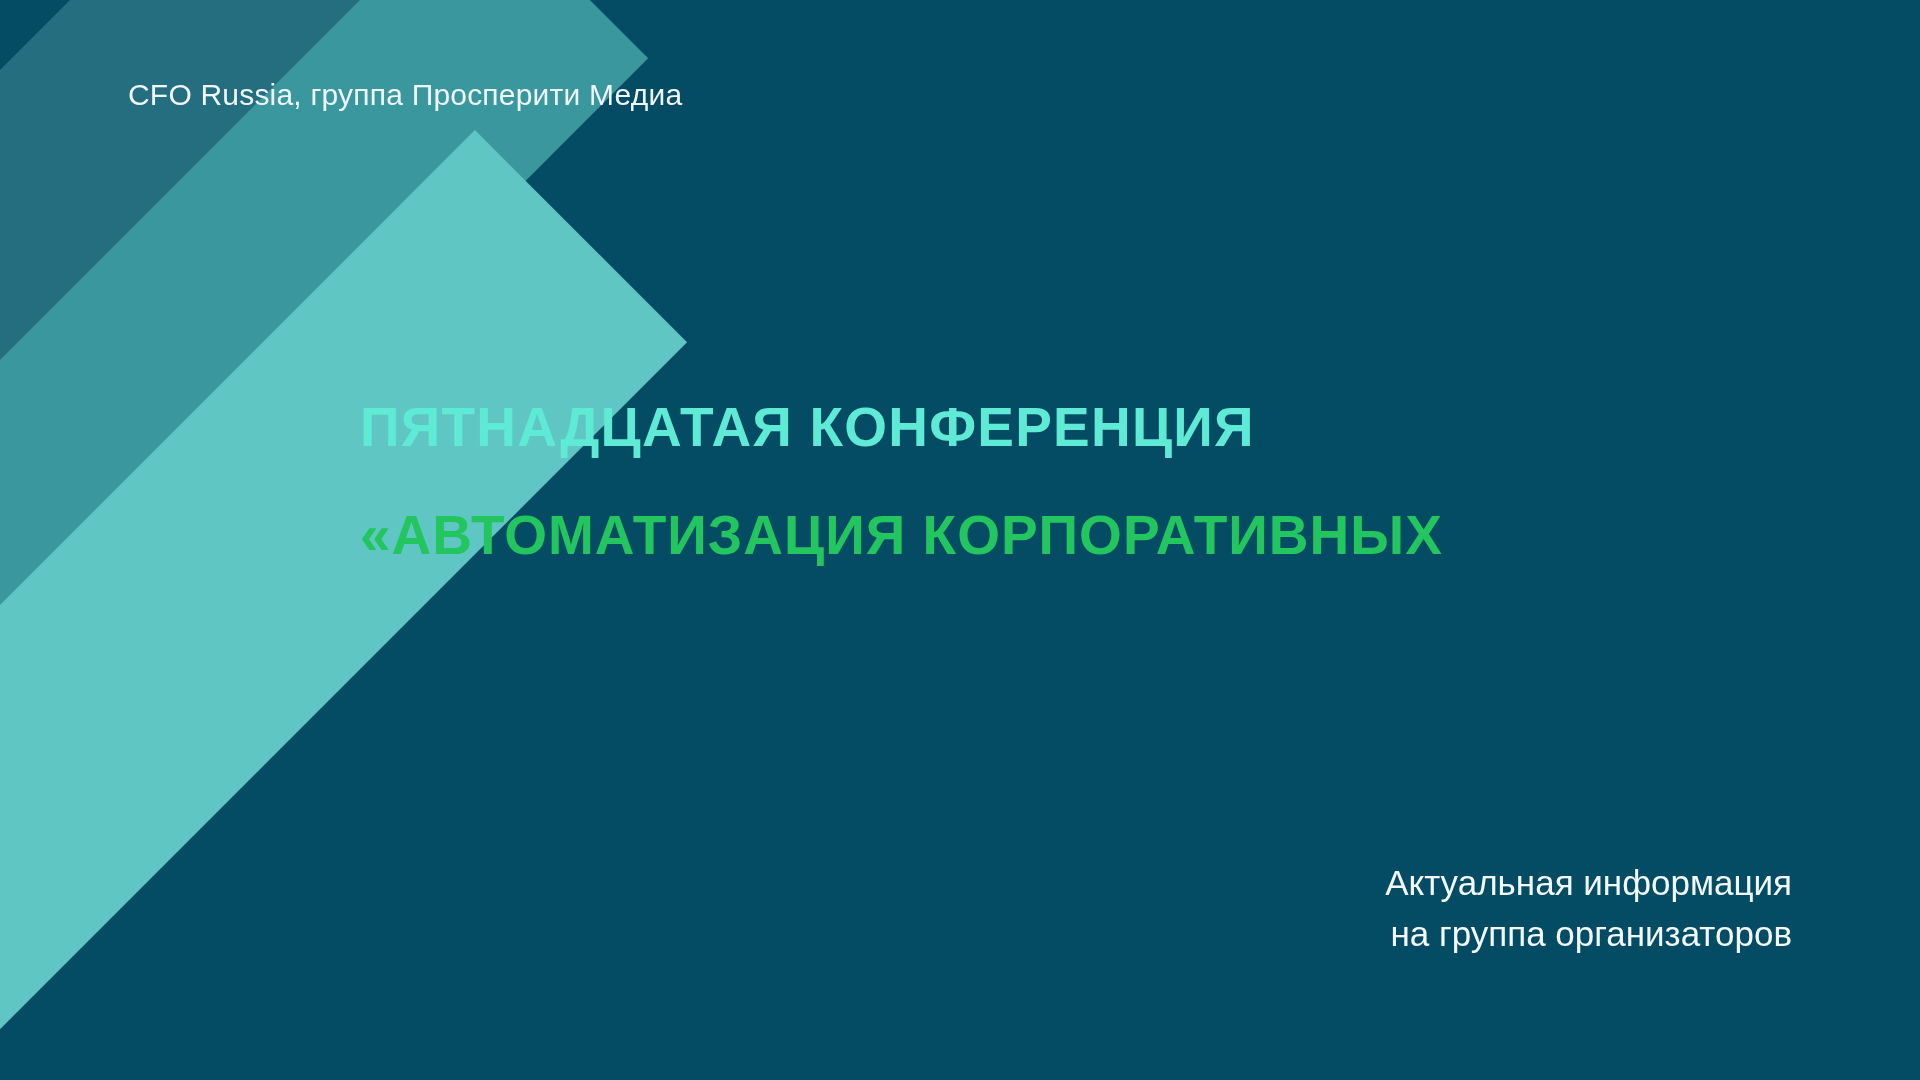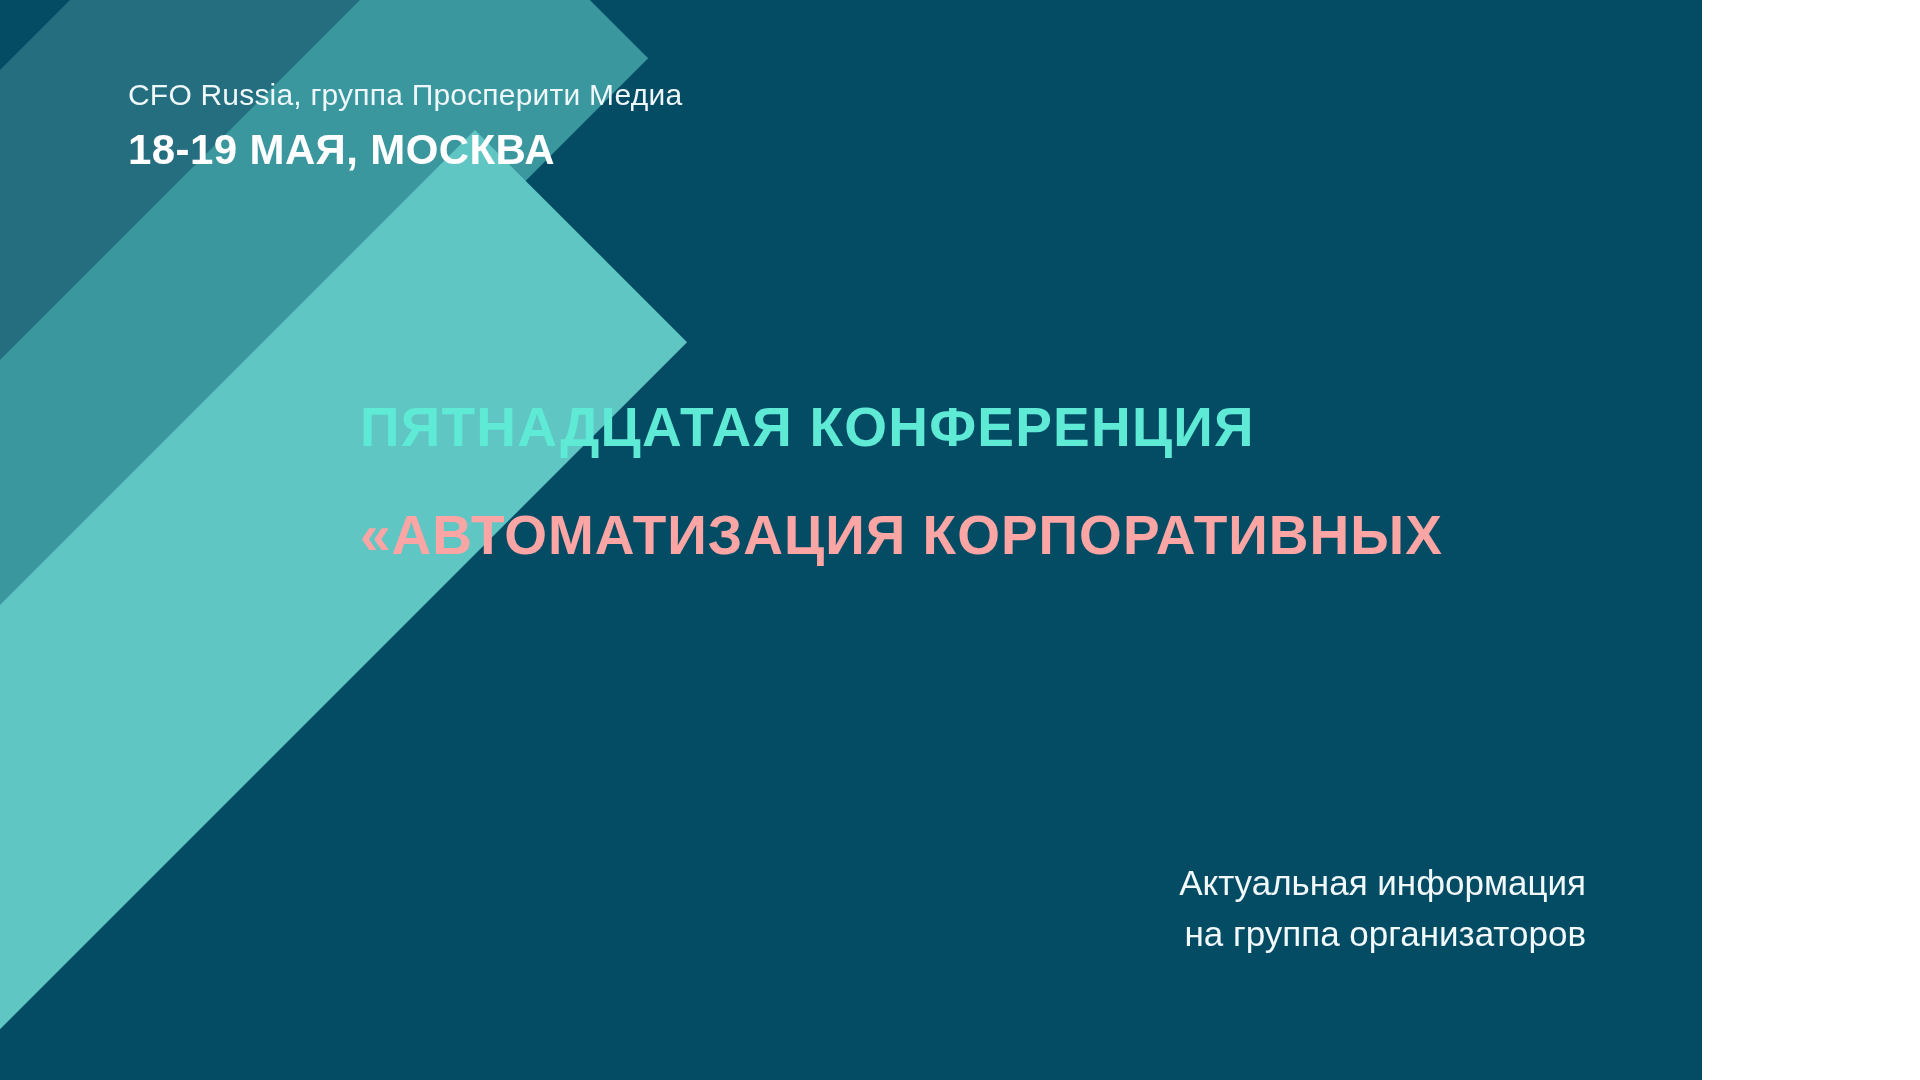--- a/index.html
+++ b/index.html
@@ -2,21 +2,21 @@
 <html><head>
 <meta charset="utf-8">
 <style>
   html, body {
     margin: 0;
     padding: 0;
     background: #ffffff;
   }
   #slide {
     position: relative;
-    width: 1702px;
+    width: 1920px;
     height: 1080px;
     overflow: hidden;
     background: #044b64;
     font-family: "Liberation Sans", sans-serif;
   }
 
   
   .ribbons {
     position: absolute;
     inset: 0;
@@ -63,28 +63,28 @@
     letter-spacing: 1.2px;
     color: #5eead4;
     line-height: 1.0;
     margin-bottom: 44px;
     white-space: nowrap;
   }
   .line-2, .line-3 {
     font-size: 55px;
     font-weight: 700;
     letter-spacing: 1.0px;
-    color: #fca5a5;
+    color: #22c55e;
     line-height: 1.32;
     white-space: nowrap;
   }
 
   .footnote {
     position: absolute;
-    right: 116px;
+    right: 128px;
     top: 858px;
     text-align: right;
     font-size: 35px;
     font-weight: 400;
     color: #f2f9fb;
     line-height: 1.45;
   }
   .footnote div { white-space: nowrap; }
 </style>
 </head>
@@ -94,21 +94,20 @@
 
   <div class="ribbons">
 
     <div class="ribbon" style="left:-1010px; top:1080px; width:2100px; height:290px; background:#246e7f;"></div>
     <div class="ribbon" style="left:-1010px; top:1370px; width:2100px; height:245px; background:#3b979e;"></div>
     <div class="ribbon" style="left:-1010px; top:1615px; width:2100px; height:300px; background:#5fc6c4;"></div>
   </div>
 
   <div class="eyebrow">CFO Russia, группа Просперити Медиа</div>
 
-  <div class="daterow">18-19 МАЯ, МОСКВА</div>
 
   <div class="maintitle">
     <div class="line-1">ПЯТНАДЦАТАЯ КОНФЕРЕНЦИЯ</div>
     <div class="line-2">«АВТОМАТИЗАЦИЯ КОРПОРАТИВНЫХ</div>
   </div>
 
   <div class="footnote">
     <div>Актуальная информация</div>
     <div>на группа организаторов</div>
   </div>

